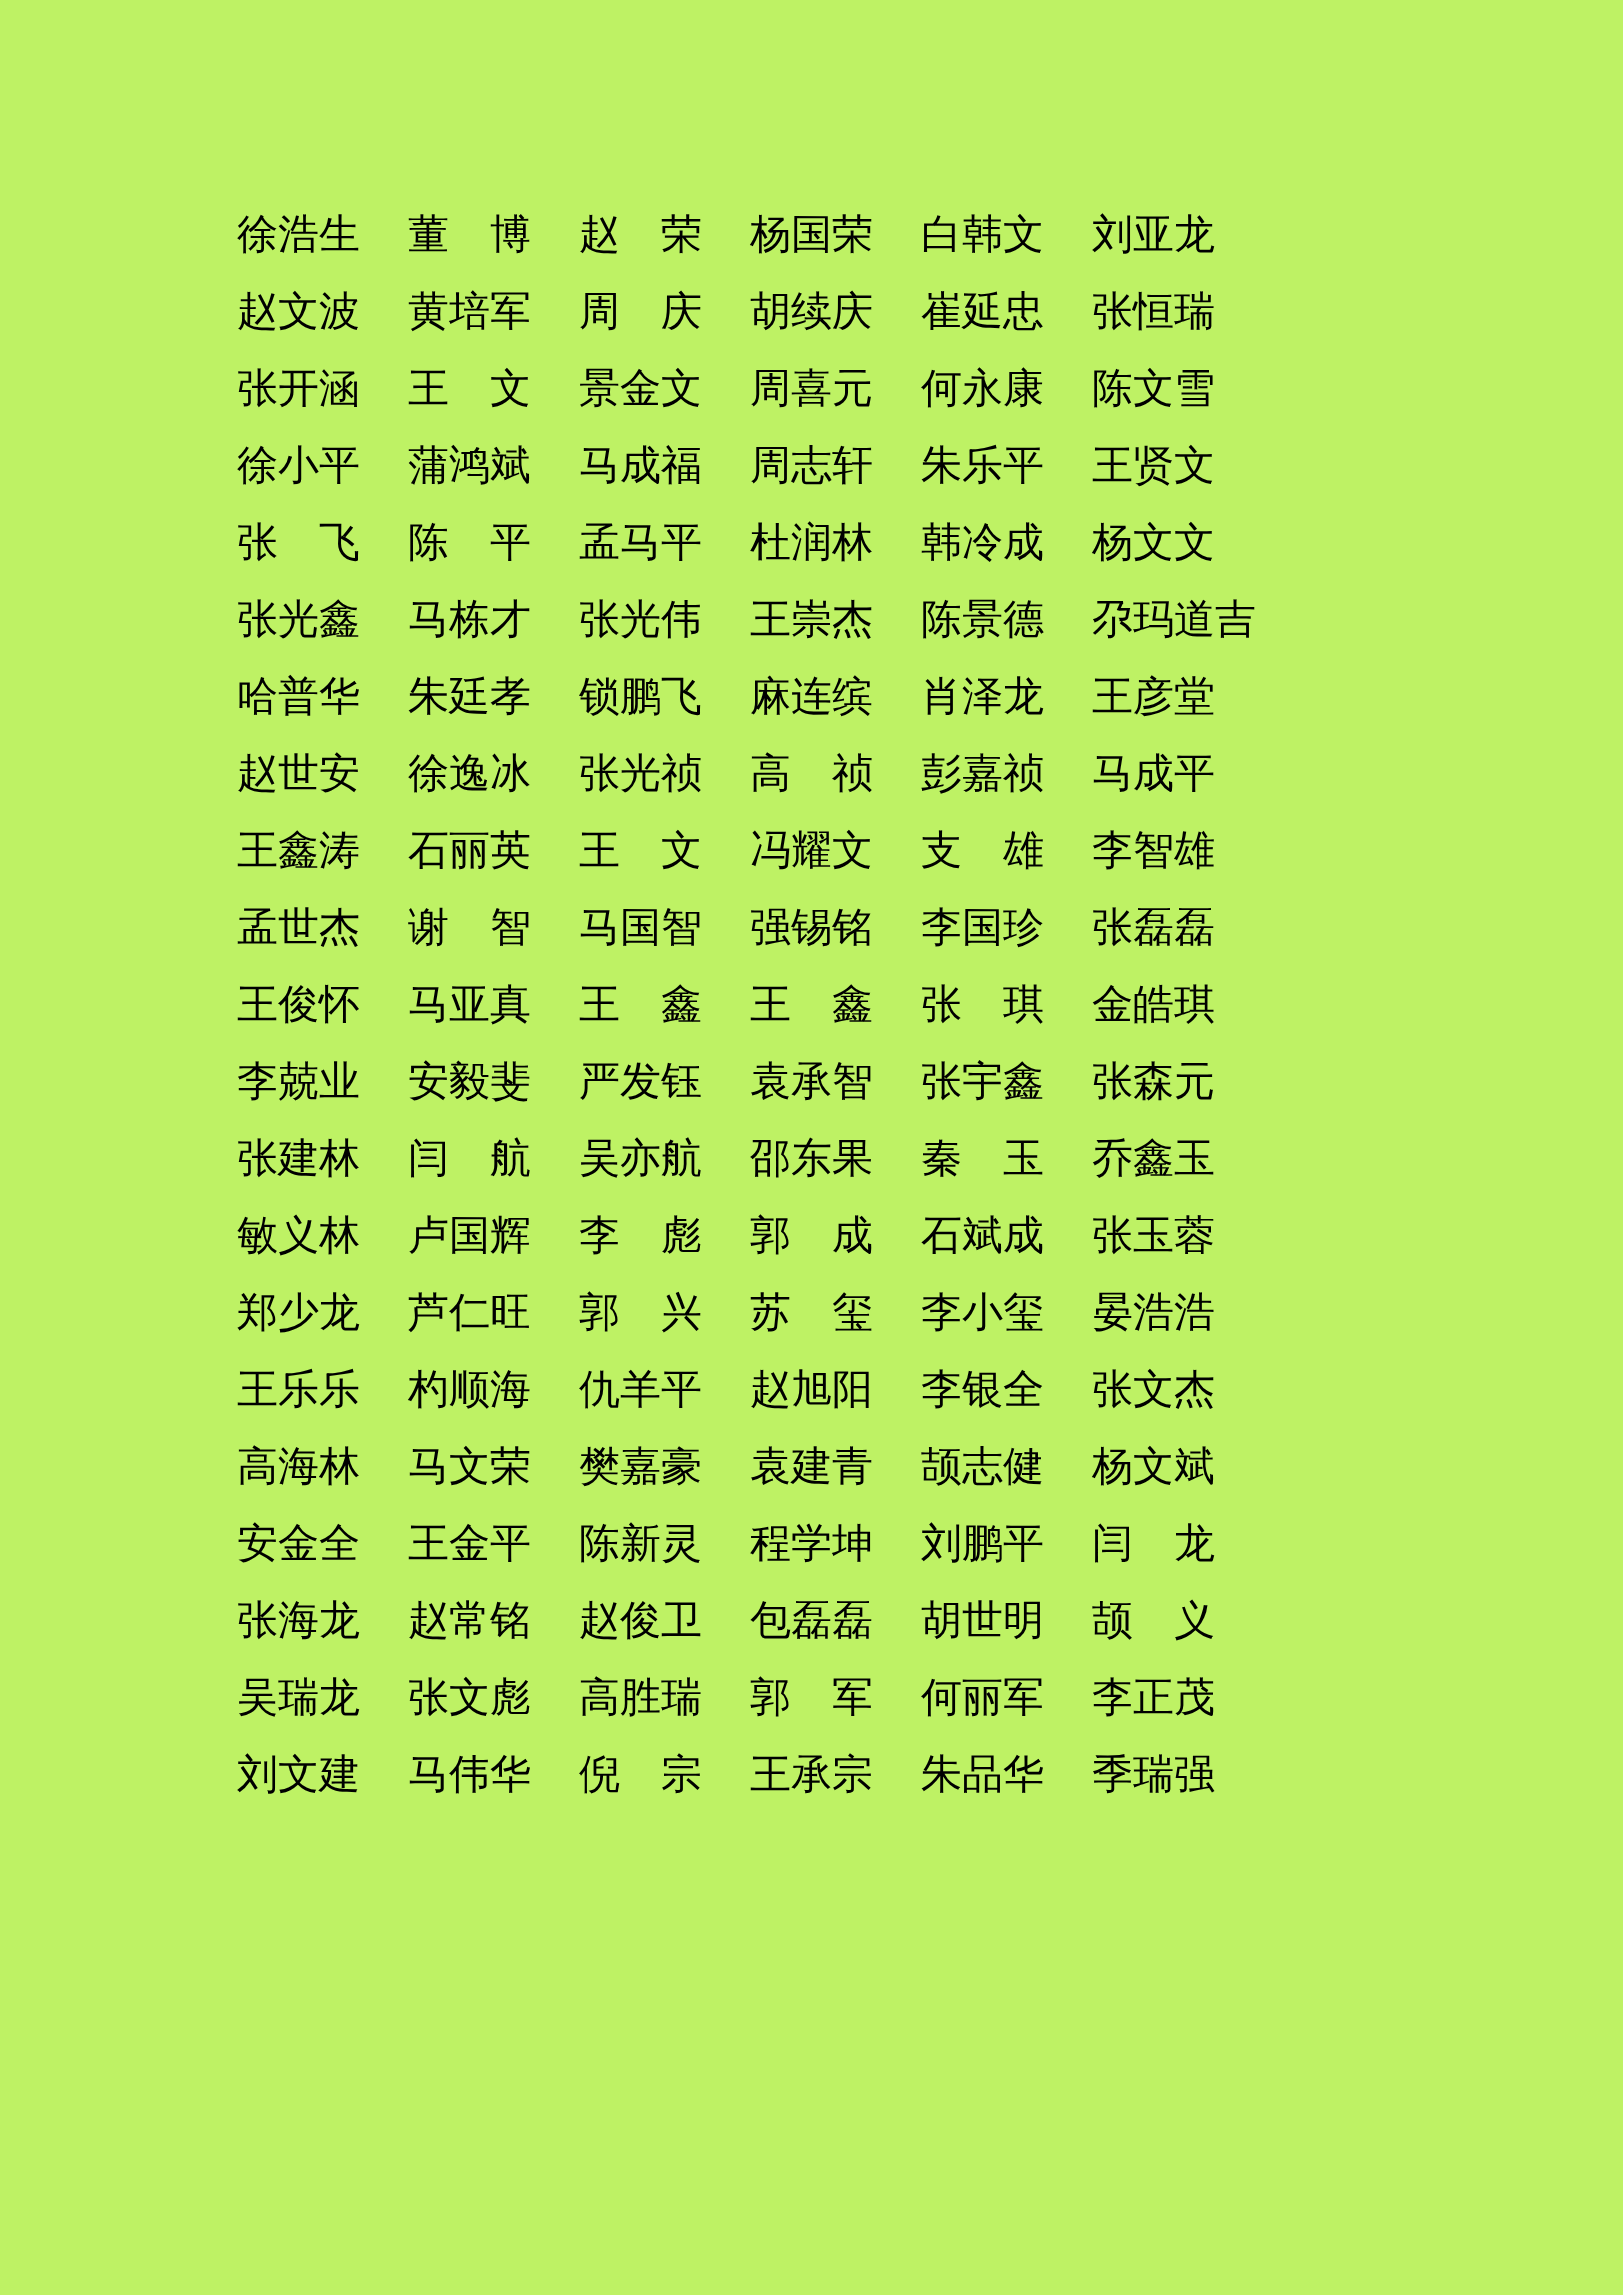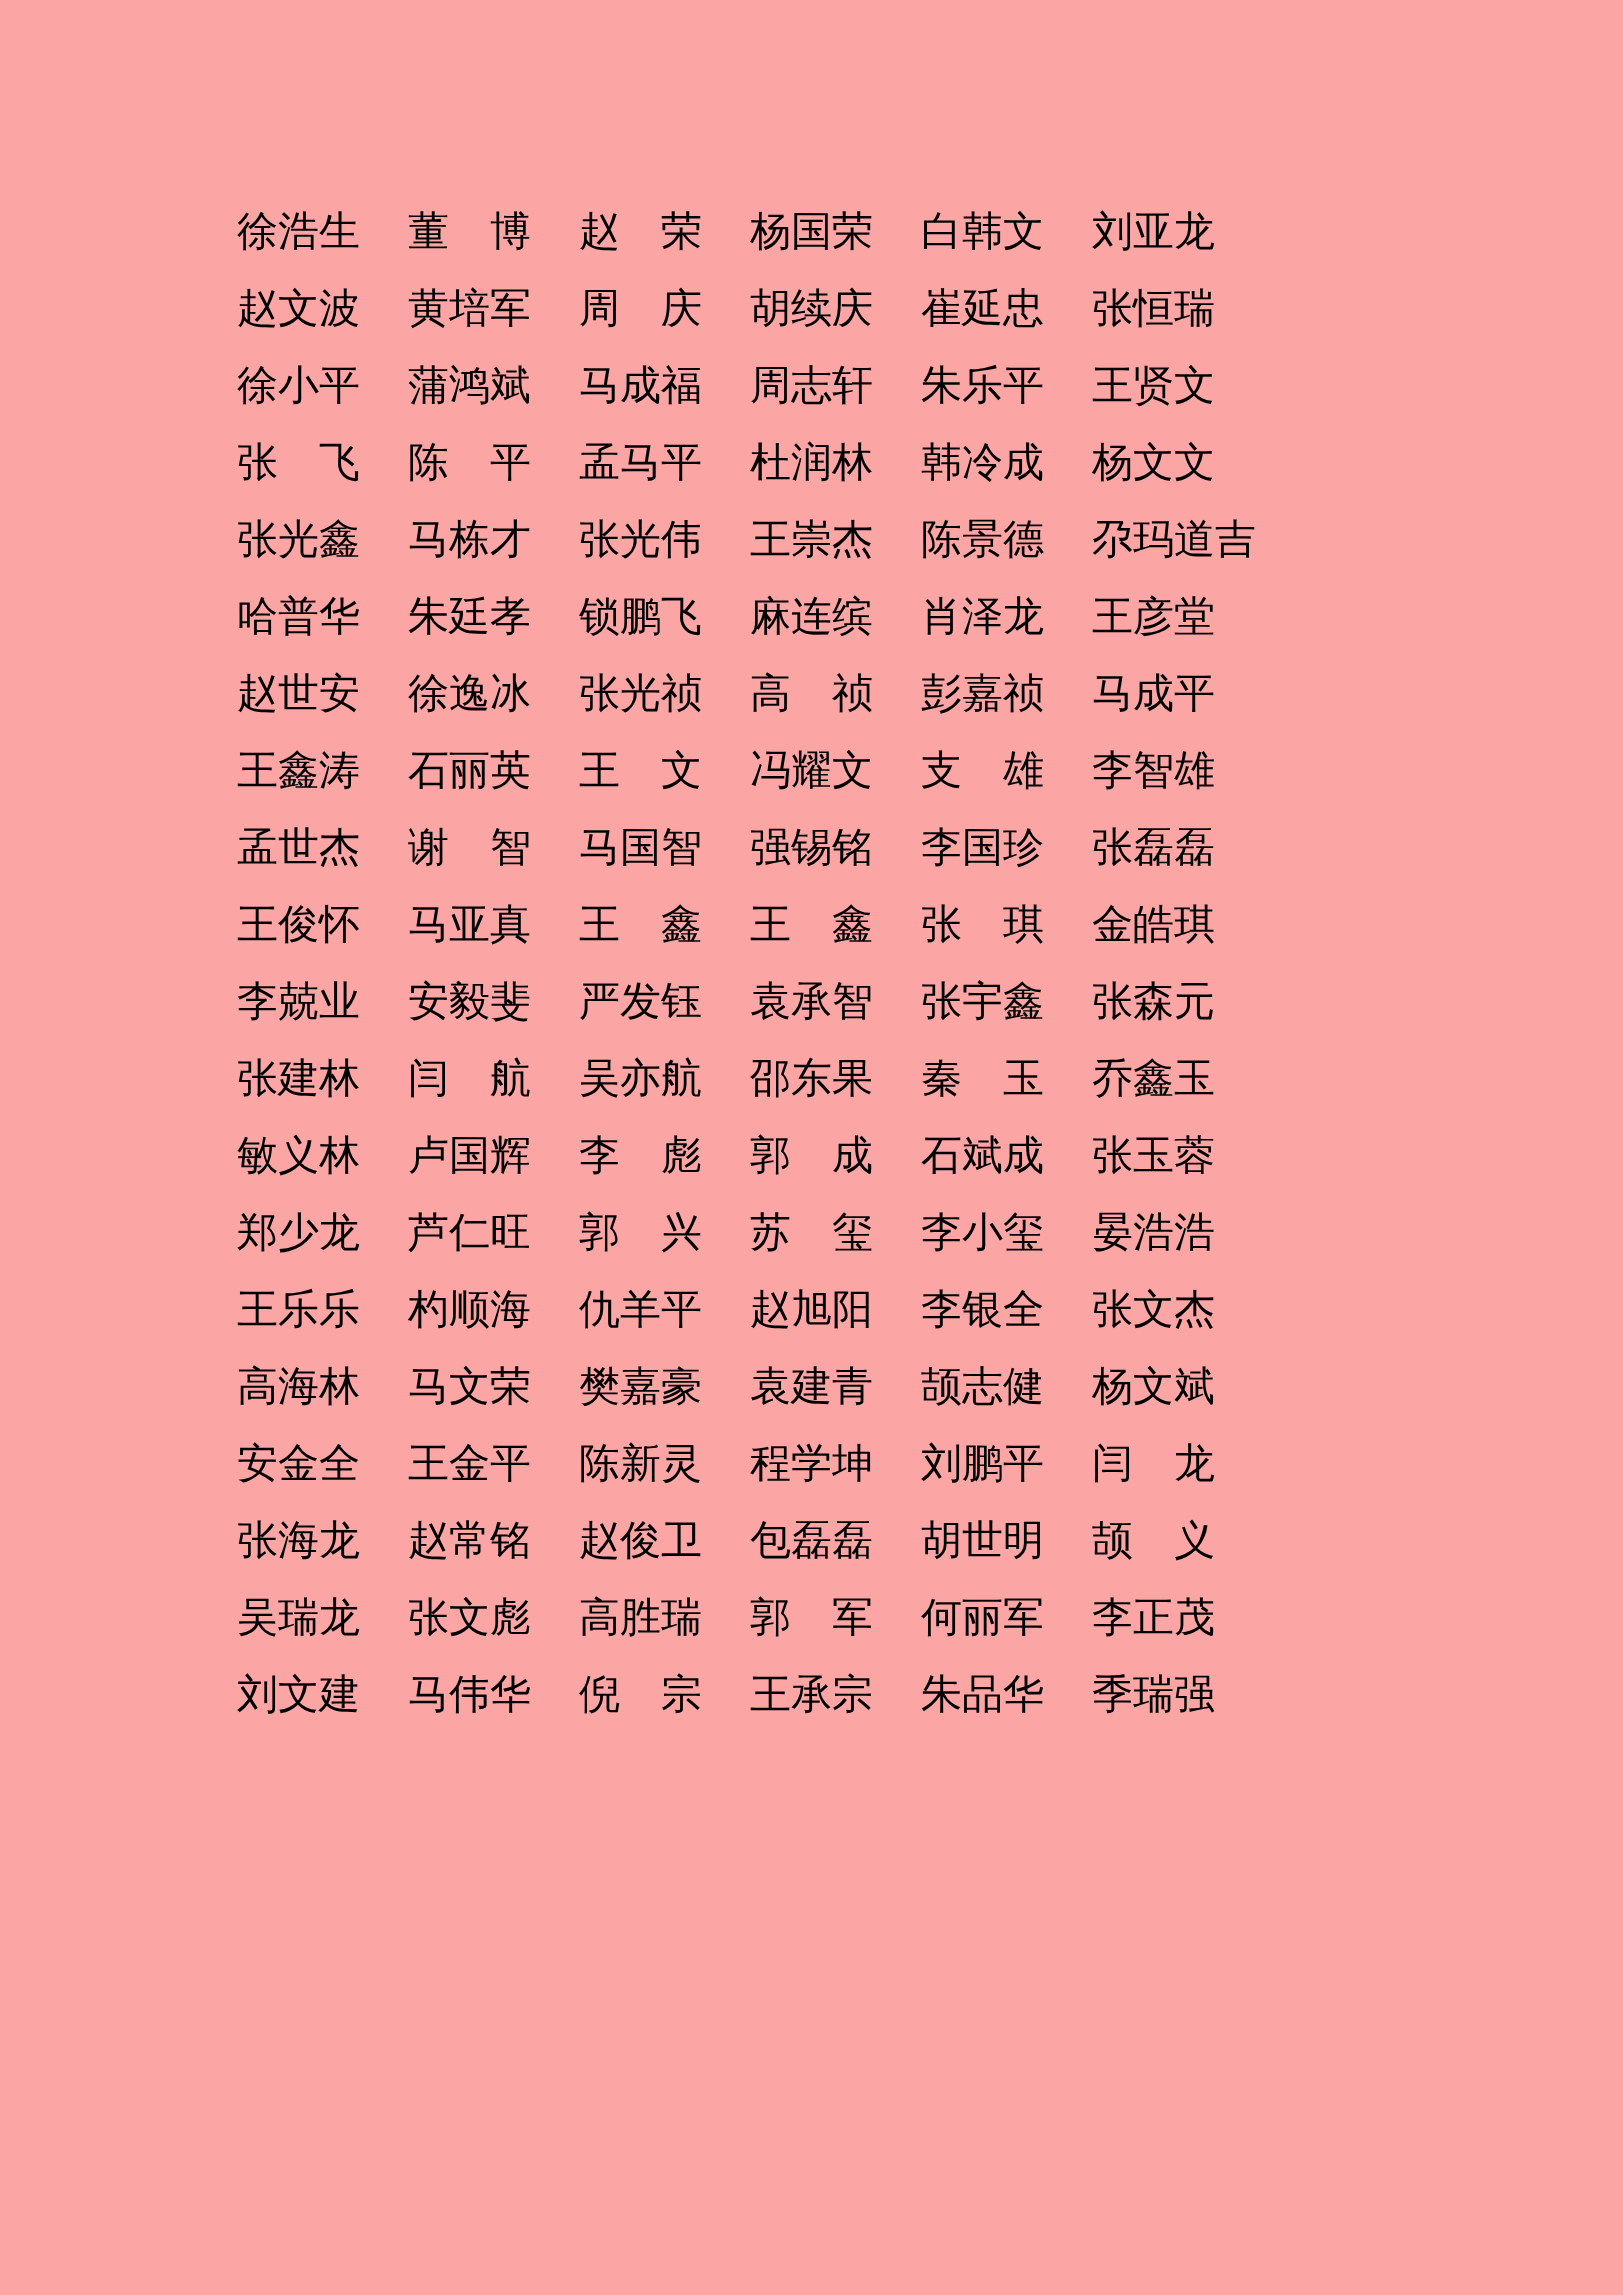--- a/index.html
+++ b/index.html
@@ -4,23 +4,23 @@
 <style>
   html, body {
     margin: 0;
     padding: 0;
     background: #ffffff;
   }
   .page {
     position: relative;
     width: 1623px;
     height: 2295px;
-    background: #fca5a5;
+    background: #bef264;
     overflow: hidden;
-    font-family: Liberation Mono, monospace;
+    font-family: Liberation Serif, serif;
   }
   .name-grid {
     position: absolute;
     left: 237px;
     top: 196px;
   }
   .name-row {
     height: 77px;
     line-height: 77px;
     white-space: nowrap;
@@ -43,20 +43,21 @@
     margin-right: 0;
   }
 </style>
 </head>
 <body>
 
 <div class="page">
   <div class="name-grid" id="name-grid">
       <div class="name-row"><span class="name-cell">徐浩生</span><span class="name-cell">董　博</span><span class="name-cell">赵　荣</span><span class="name-cell">杨国荣</span><span class="name-cell">白韩文</span><span class="name-cell">刘亚龙</span></div>
       <div class="name-row"><span class="name-cell">赵文波</span><span class="name-cell">黄培军</span><span class="name-cell">周　庆</span><span class="name-cell">胡续庆</span><span class="name-cell">崔延忠</span><span class="name-cell">张恒瑞</span></div>
+      <div class="name-row"><span class="name-cell">张开涵</span><span class="name-cell">王　文</span><span class="name-cell">景金文</span><span class="name-cell">周喜元</span><span class="name-cell">何永康</span><span class="name-cell">陈文雪</span></div>
       <div class="name-row"><span class="name-cell">徐小平</span><span class="name-cell">蒲鸿斌</span><span class="name-cell">马成福</span><span class="name-cell">周志轩</span><span class="name-cell">朱乐平</span><span class="name-cell">王贤文</span></div>
       <div class="name-row"><span class="name-cell">张　飞</span><span class="name-cell">陈　平</span><span class="name-cell">孟马平</span><span class="name-cell">杜润林</span><span class="name-cell">韩冷成</span><span class="name-cell">杨文文</span></div>
       <div class="name-row"><span class="name-cell">张光鑫</span><span class="name-cell">马栋才</span><span class="name-cell">张光伟</span><span class="name-cell">王崇杰</span><span class="name-cell">陈景德</span><span class="name-cell wide">尕玛道吉</span></div>
       <div class="name-row"><span class="name-cell">哈普华</span><span class="name-cell">朱廷孝</span><span class="name-cell">锁鹏飞</span><span class="name-cell">麻连缤</span><span class="name-cell">肖泽龙</span><span class="name-cell">王彦堂</span></div>
       <div class="name-row"><span class="name-cell">赵世安</span><span class="name-cell">徐逸冰</span><span class="name-cell">张光祯</span><span class="name-cell">高　祯</span><span class="name-cell">彭嘉祯</span><span class="name-cell">马成平</span></div>
       <div class="name-row"><span class="name-cell">王鑫涛</span><span class="name-cell">石丽英</span><span class="name-cell">王　文</span><span class="name-cell">冯耀文</span><span class="name-cell">支　雄</span><span class="name-cell">李智雄</span></div>
       <div class="name-row"><span class="name-cell">孟世杰</span><span class="name-cell">谢　智</span><span class="name-cell">马国智</span><span class="name-cell">强锡铭</span><span class="name-cell">李国珍</span><span class="name-cell">张磊磊</span></div>
       <div class="name-row"><span class="name-cell">王俊怀</span><span class="name-cell">马亚真</span><span class="name-cell">王　鑫</span><span class="name-cell">王　鑫</span><span class="name-cell">张　琪</span><span class="name-cell">金皓琪</span></div>
       <div class="name-row"><span class="name-cell">李兢业</span><span class="name-cell">安毅斐</span><span class="name-cell">严发钰</span><span class="name-cell">袁承智</span><span class="name-cell">张宇鑫</span><span class="name-cell">张森元</span></div>
       <div class="name-row"><span class="name-cell">张建林</span><span class="name-cell">闫　航</span><span class="name-cell">吴亦航</span><span class="name-cell">邵东果</span><span class="name-cell">秦　玉</span><span class="name-cell">乔鑫玉</span></div>

